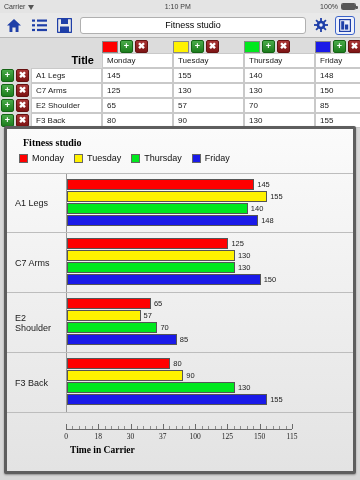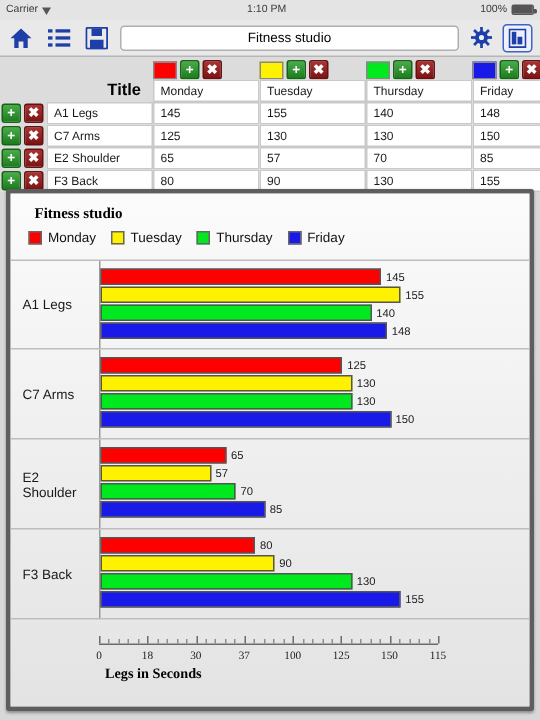--- a/index.html
+++ b/index.html
@@ -459,18 +459,18 @@
           <div class="tick minor" style="left: 278.543px;"></div>
           <div class="tick" style="left: 285px;"></div>
           <div class="tick-lb" style="left: 59px;">0</div>
           <div class="tick-lb" style="left: 91.2857px;">18</div>
           <div class="tick-lb" style="left: 123.571px;">30</div>
           <div class="tick-lb" style="left: 155.857px;">37</div>
           <div class="tick-lb" style="left: 188.143px;">100</div>
           <div class="tick-lb" style="left: 220.429px;">125</div>
           <div class="tick-lb" style="left: 252.714px;">150</div>
           <div class="tick-lb" style="left: 285px;">115</div>
-          <div class="axis-label">Legs in Seconds</div>
+          <div class="axis-label">Time in Carrier</div>
         </div>
       </div>
   </div>
 
 </div>
 
 </body></html>

